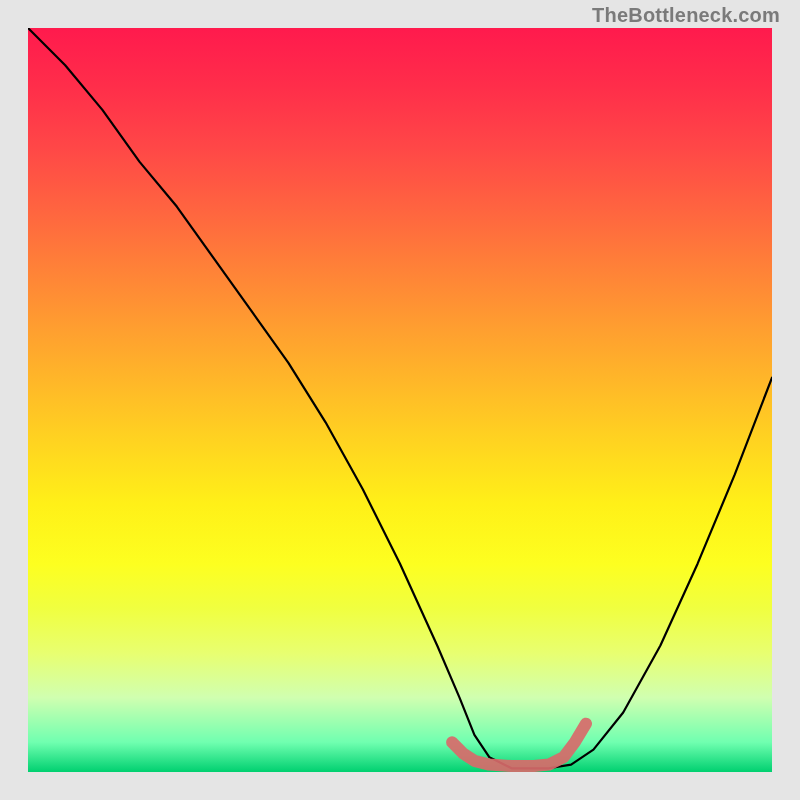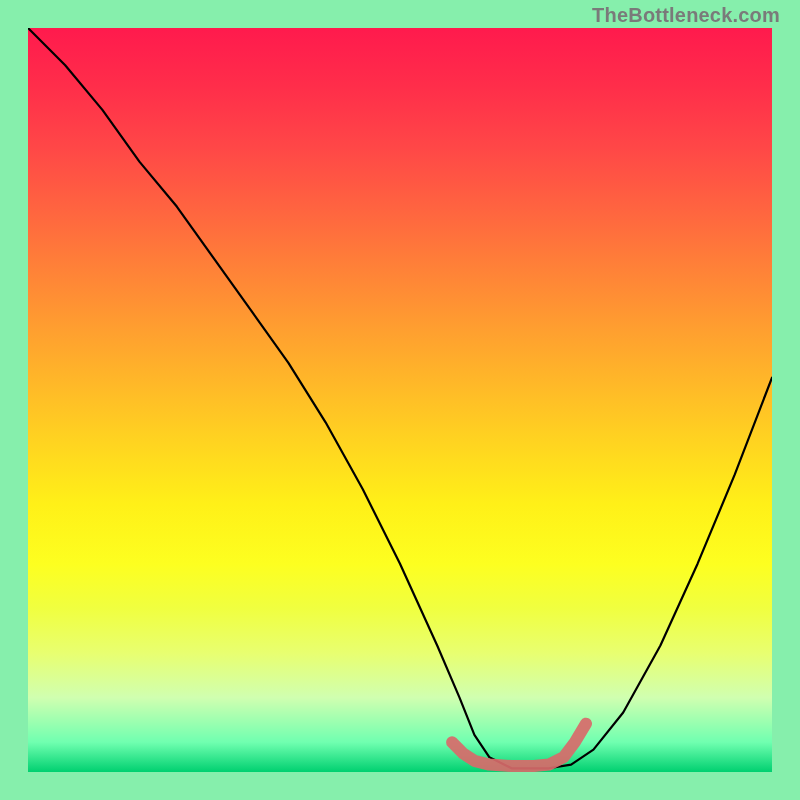--- a/index.html
+++ b/index.html
@@ -1,21 +1,21 @@
 <!DOCTYPE html>
 <html><head>
 <meta charset="utf-8">
 <style>
   * { margin: 0; padding: 0; box-sizing: border-box; }
   html, body { width: 800px; height: 800px; overflow: hidden; background: #000; }
   .container {
     position: relative;
     width: 800px;
     height: 800px;
-    background: #86efac;
+    background: #e5e5e5;
   }
   .plot-area {
     position: absolute;
     left: 28px;
     top: 28px;
     width: 744px;
     height: 744px;
     background: linear-gradient(to bottom,
       #ff1a4d 0%,
       #ff2e4a 8%,

